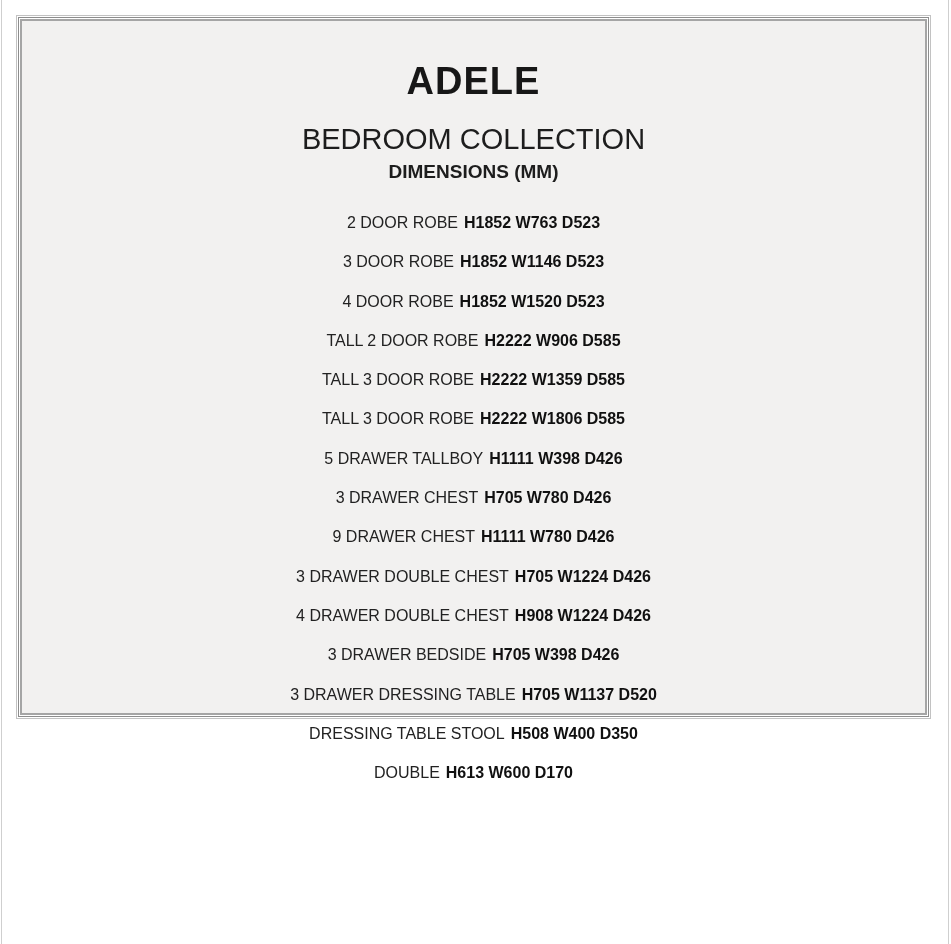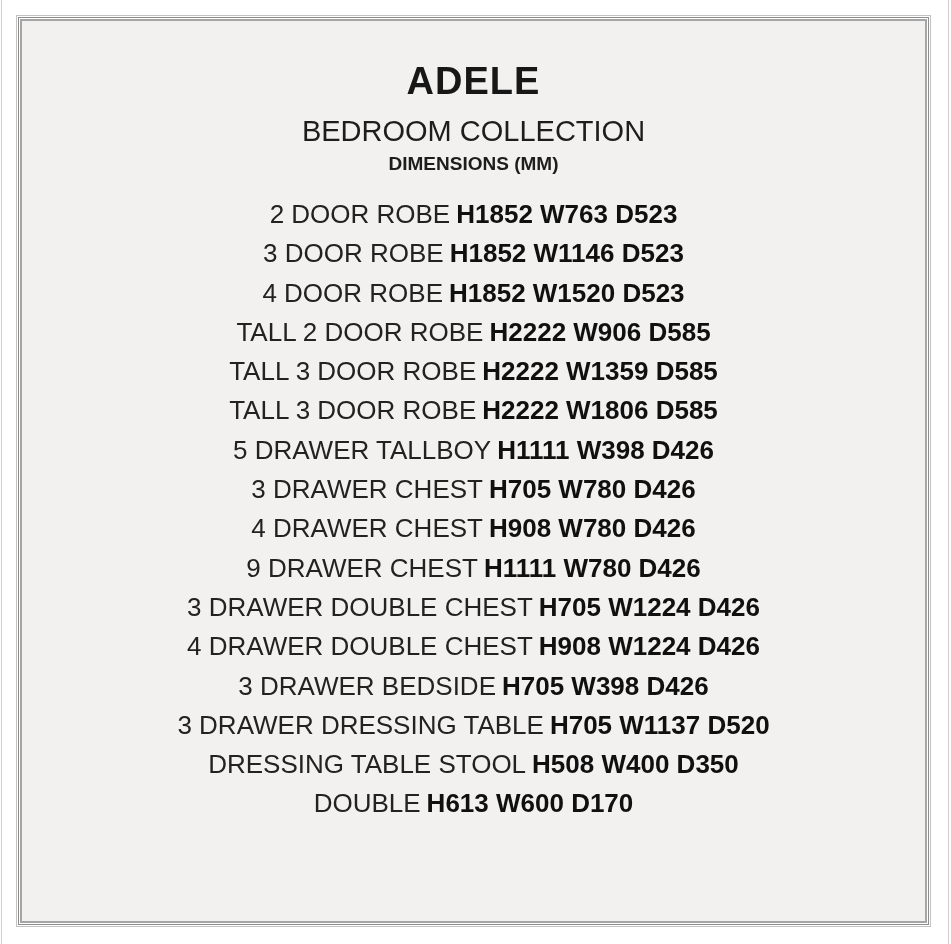--- a/index.html
+++ b/index.html
@@ -21,21 +21,21 @@
   }
   .edge-left  { left: 1px; }
   .edge-right { left: 948px; }
 
   
   .frame-outer {
     position: absolute;
     left: 16px;
     top: 15px;
     width: 915px;
-    height: 912px;
+    height: 704px;
     box-sizing: border-box;
     border: 1px solid #c2c2c2;
     padding: 1px;
     background: #ffffff;
   }
   .frame-mid {
     width: 100%;
     height: 100%;
     box-sizing: border-box;
     border: 1px solid #8d8d8d;
@@ -54,39 +54,39 @@
 
   .title {
     margin-top: 40px;
     font-size: 38px;
     line-height: 40px;
     font-weight: 600;
     letter-spacing: 1px;
     color: #171717;
   }
   .subtitle {
-    margin-top: 15px;
+    margin-top: 23px;
     font-size: 29px;
     line-height: 30px;
     font-weight: 400;
     color: #1d1d1d;
   }
   .note {
     margin-top: 8px;
     font-size: 19px;
     line-height: 20px;
     font-weight: 600;
     color: #1d1d1d;
   }
   .product-list {
     margin-top: 21px;
   }
   .row {
     line-height: 39.3px;
-    font-size: 26px;
+    font-size: 16px;
     white-space: nowrap;
   }
   .pname {
     font-weight: 400;
     color: #222222;
   }
   .pdims {
     font-weight: 700;
     color: #101010;
     margin-left: 6px;
@@ -108,21 +108,20 @@
 
       <div class="product-list">
         <div class="row"><span class="pname">2 DOOR ROBE</span><span class="pdims">H1852 W763 D523</span></div>
         <div class="row"><span class="pname">3 DOOR ROBE</span><span class="pdims">H1852 W1146 D523</span></div>
         <div class="row"><span class="pname">4 DOOR ROBE</span><span class="pdims">H1852 W1520 D523</span></div>
         <div class="row"><span class="pname">TALL 2 DOOR ROBE</span><span class="pdims">H2222 W906 D585</span></div>
         <div class="row"><span class="pname">TALL 3 DOOR ROBE</span><span class="pdims">H2222 W1359 D585</span></div>
         <div class="row"><span class="pname">TALL 3 DOOR ROBE</span><span class="pdims">H2222 W1806 D585</span></div>
         <div class="row"><span class="pname">5 DRAWER TALLBOY</span><span class="pdims">H1111 W398 D426</span></div>
         <div class="row"><span class="pname">3 DRAWER CHEST</span><span class="pdims">H705 W780 D426</span></div>
-        <div class="row"><span class="pname">4 DRAWER CHEST</span><span class="pdims">H908 W780 D426</span></div>
         <div class="row"><span class="pname">9 DRAWER CHEST</span><span class="pdims">H1111 W780 D426</span></div>
         <div class="row"><span class="pname">3 DRAWER DOUBLE CHEST</span><span class="pdims">H705 W1224 D426</span></div>
         <div class="row"><span class="pname">4 DRAWER DOUBLE CHEST</span><span class="pdims">H908 W1224 D426</span></div>
         <div class="row"><span class="pname">3 DRAWER BEDSIDE</span><span class="pdims">H705 W398 D426</span></div>
         <div class="row"><span class="pname">3 DRAWER DRESSING TABLE</span><span class="pdims">H705 W1137 D520</span></div>
         <div class="row"><span class="pname">DRESSING TABLE STOOL</span><span class="pdims">H508 W400 D350</span></div>
         <div class="row"><span class="pname">DOUBLE</span><span class="pdims">H613 W600 D170</span></div>
       </div>
 
     </div>

